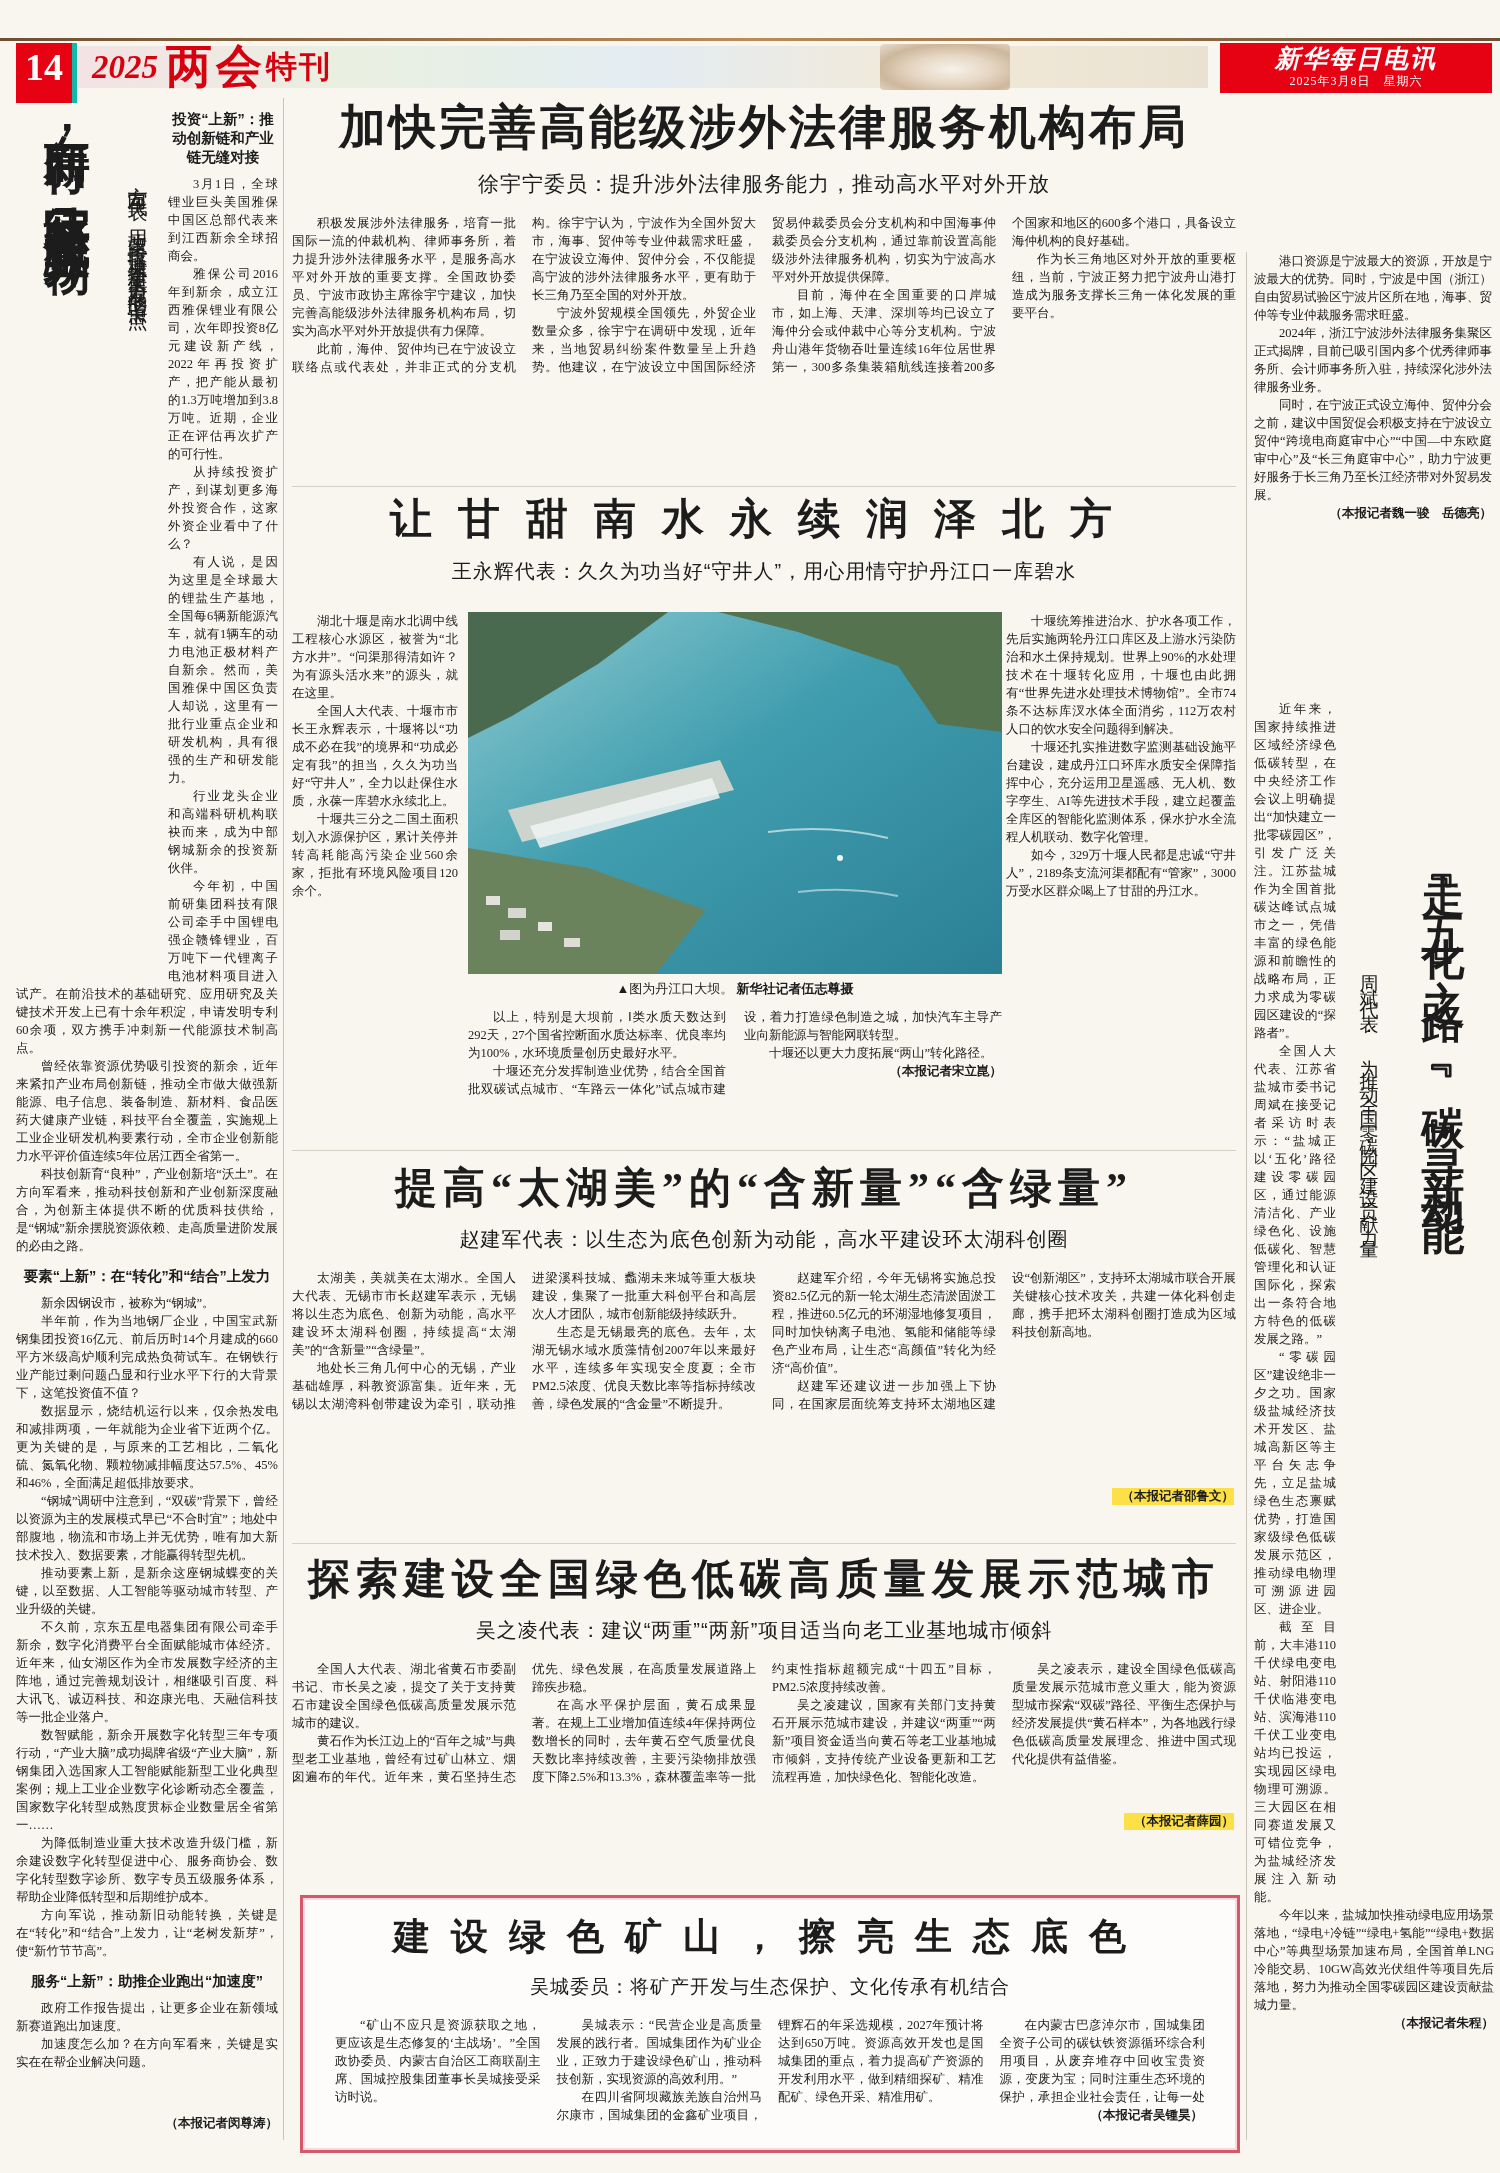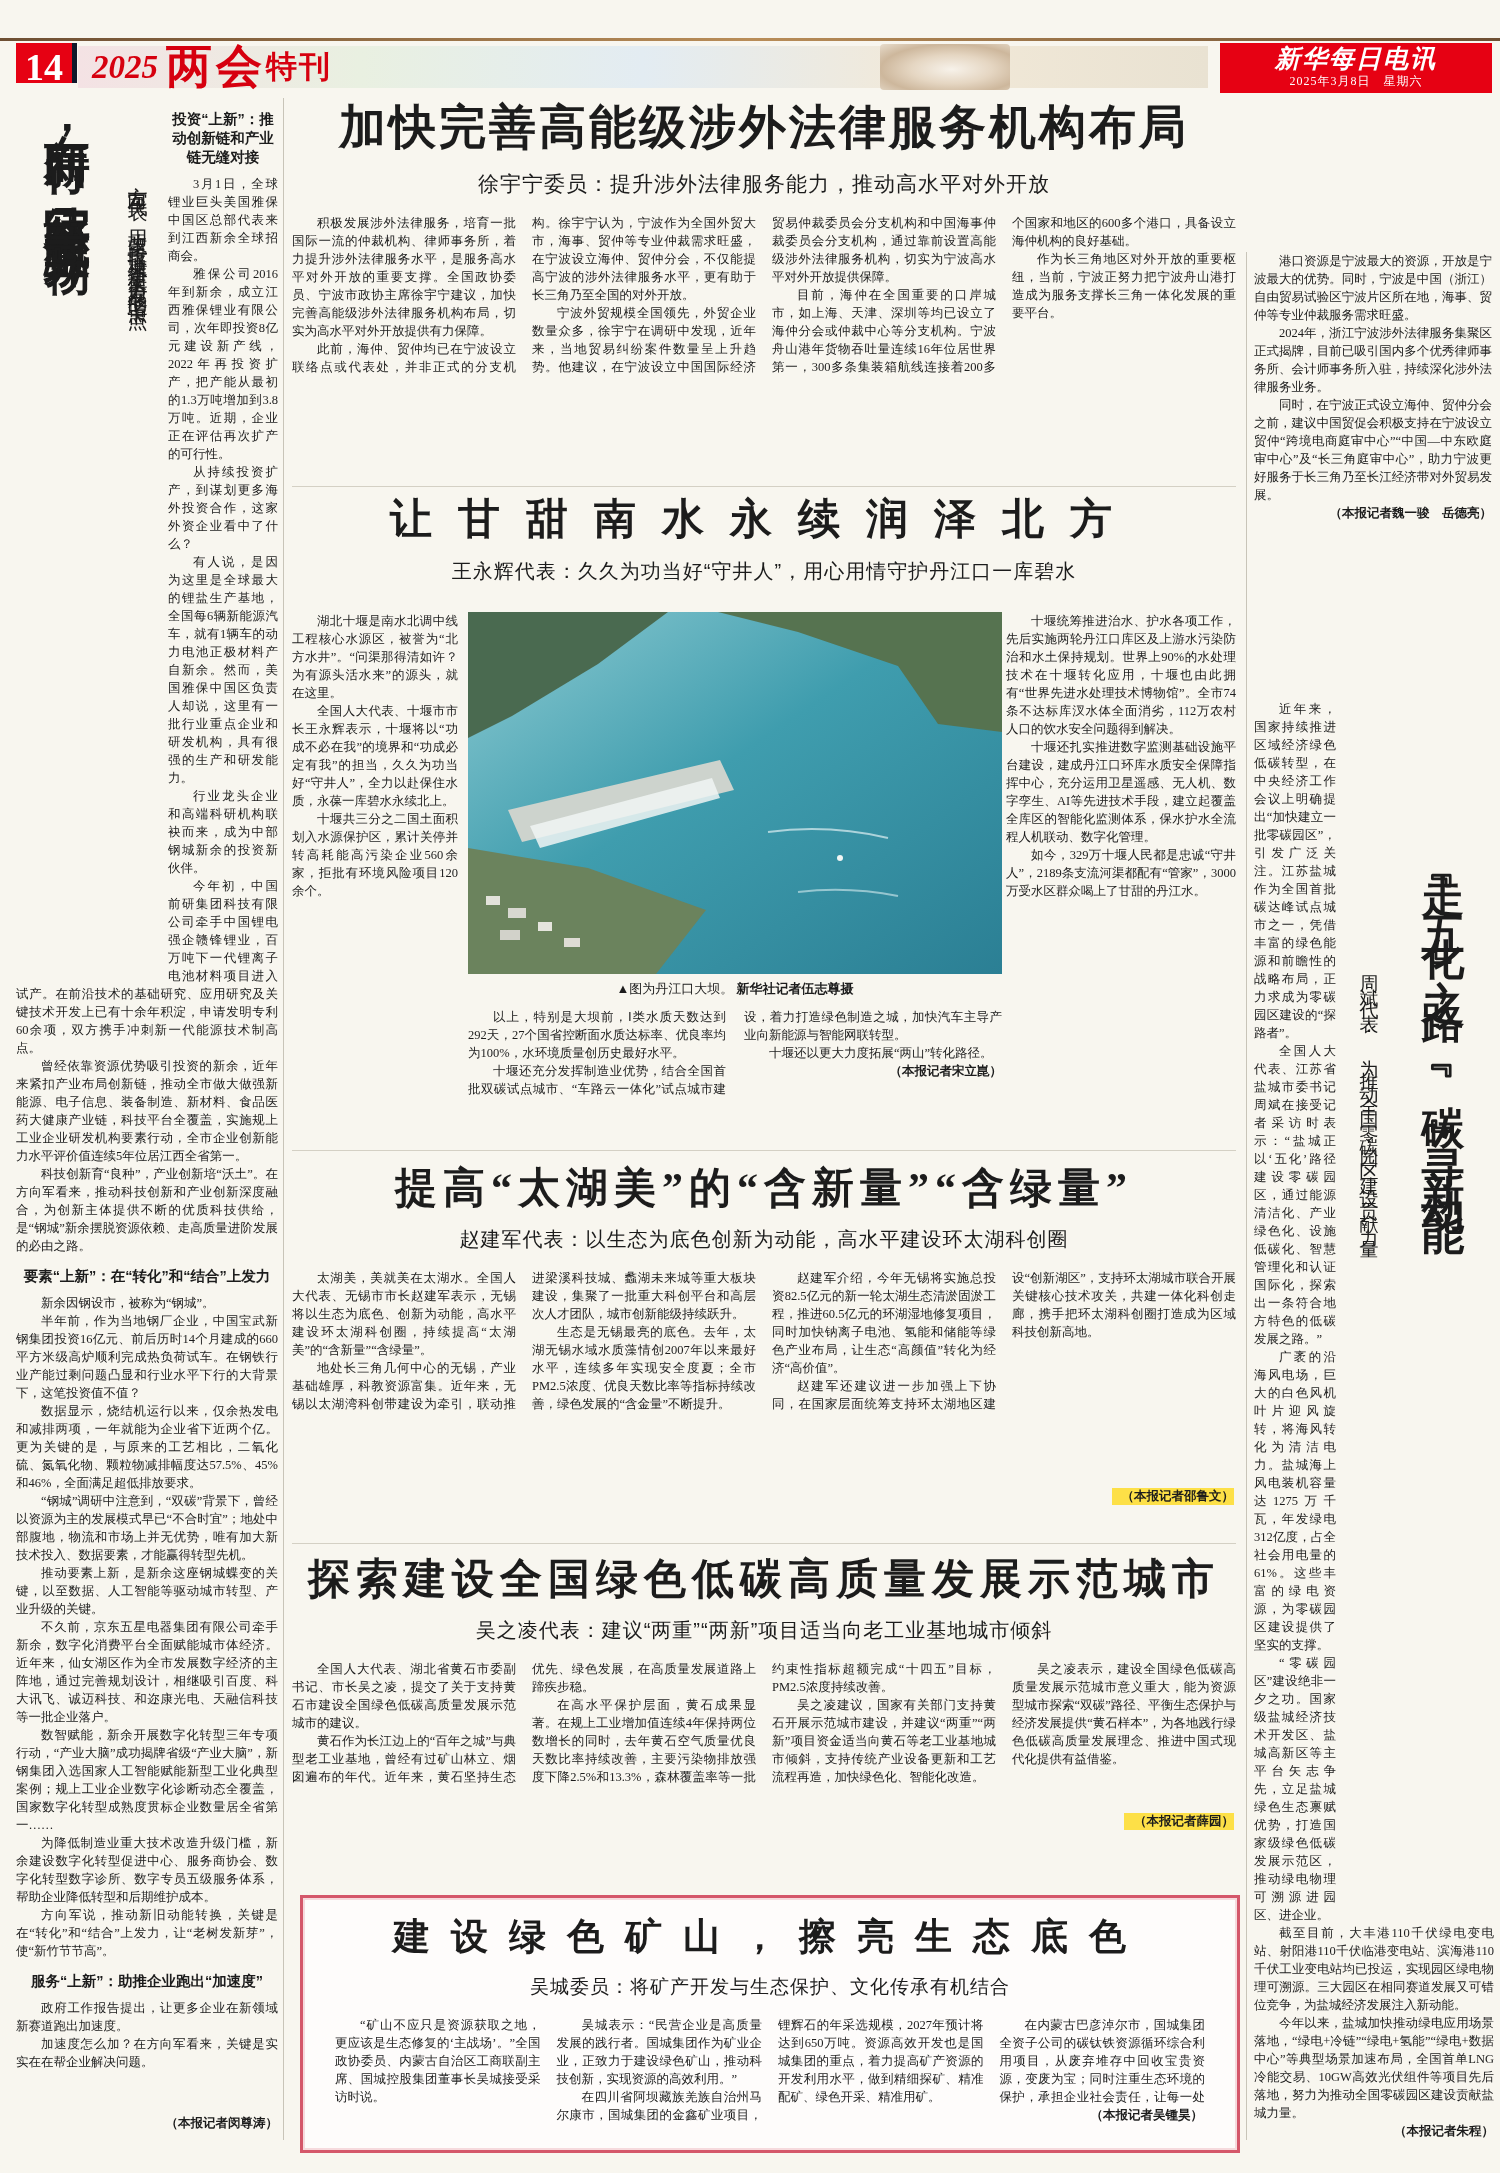--- a/index.html
+++ b/index.html
@@ -5,22 +5,22 @@
   html,body{margin:0;padding:0;background:#dad7cf;}
   .page{position:relative;width:1500px;height:2173px;margin:0 auto;background:#f8f6ef;overflow:hidden;
         font-family:"Liberation Serif",serif;color:#1c1c1c;}
   
   .top-rule{position:absolute;left:0;top:38px;width:1500px;height:3px;
             background:linear-gradient(90deg,#6e4f33,#b98d58,#6e4f33);}
   .pastel-band{position:absolute;left:78px;top:46px;width:1130px;height:42px;
             background:linear-gradient(90deg,#f4e2e4,#e9f0e1,#e3ecf2,#f2e9d8,#e9e2d2);}
   .pearl{position:absolute;left:880px;top:44px;width:130px;height:46px;
             background:radial-gradient(ellipse at 55% 55%,#f7f2ea 0%,#e5d6c2 40%,#cdb79c 70%,#e8ddcd 100%);border-radius:4px;}
-  .pagenum-box{position:absolute;left:16px;top:43px;width:56px;height:40px;background:#e60113;
-            border-right:5px solid #0f172a;color:#fff;font-weight:bold;font-size:38px;line-height:48px;text-align:center;}
+  .pagenum-box{position:absolute;left:16px;top:43px;width:56px;height:60px;background:#e60113;
+            border-right:5px solid #14b8a6;color:#fff;font-weight:bold;font-size:38px;line-height:48px;text-align:center;}
   .edition{position:absolute;left:92px;top:44px;height:46px;display:flex;align-items:center;color:#d6000f;white-space:nowrap;}
   .edition .yr{font-size:33px;font-weight:bold;font-style:italic;margin-right:8px;}
   .edition .big{font-size:46px;font-weight:900;font-family:"Liberation Serif",serif;letter-spacing:4px;}
   .edition .small{font-size:31px;font-weight:900;letter-spacing:2px;}
   .masthead{position:absolute;left:1220px;top:43px;width:272px;height:50px;background:#e60113;color:#fff;
             text-align:center;padding-top:2px;box-sizing:border-box;}
   .masthead .logo{font-size:25px;font-weight:900;font-style:italic;letter-spacing:2px;line-height:28px;}
   .masthead .date{font-size:12px;letter-spacing:1px;line-height:16px;}
   
   .para{margin:0;text-indent:2em;font-size:12.5px;line-height:18px;text-align:justify;}
@@ -254,21 +254,20 @@
   </div>
 
   <div class="right-article">
     <div class="rv-wrap">
       <div class="rv-byline">周斌代表：为推动全国零碳园区建设贡献力量</div>
       <div class="rv-headline">走『五化』之路，『碳』寻新动能</div>
     </div>
     <div>
         <p class="para">近年来，国家持续推进区域经济绿色低碳转型，在中央经济工作会议上明确提出“加快建立一批零碳园区”，引发广泛关注。江苏盐城作为全国首批碳达峰试点城市之一，凭借丰富的绿色能源和前瞻性的战略布局，正力求成为零碳园区建设的“探路者”。</p>
         <p class="para">全国人大代表、江苏省盐城市委书记周斌在接受记者采访时表示：“盐城正以‘五化’路径建设零碳园区，通过能源清洁化、产业绿色化、设施低碳化、智慧管理化和认证国际化，探索出一条符合地方特色的低碳发展之路。”</p>
-        <p class="para">广袤的沿海风电场，巨大的白色风机叶片迎风旋转，将海风转化为清洁电力。盐城海上风电装机容量达1275万千瓦，年发绿电312亿度，占全社会用电量的61%。这些丰富的绿电资源，为零碳园区建设提供了坚实的支撑。</p>
         <p class="para">“零碳园区”建设绝非一夕之功。国家级盐城经济技术开发区、盐城高新区等主平台矢志争先，立足盐城绿色生态禀赋优势，打造国家级绿色低碳发展示范区，推动绿电物理可溯源进园区、进企业。</p>
         <p class="para">截至目前，大丰港110千伏绿电变电站、射阳港110千伏临港变电站、滨海港110千伏工业变电站均已投运，实现园区绿电物理可溯源。三大园区在相同赛道发展又可错位竞争，为盐城经济发展注入新动能。</p>
         <p class="para">今年以来，盐城加快推动绿电应用场景落地，“绿电+冷链”“绿电+氢能”“绿电+数据中心”等典型场景加速布局，全国首单LNG冷能交易、10GW高效光伏组件等项目先后落地，努力为推动全国零碳园区建设贡献盐城力量。</p>
       </div>
     <p class="para credit-right credit">（本报记者朱程）</p>
   </div>
 
 </div>
 
 </body></html>

